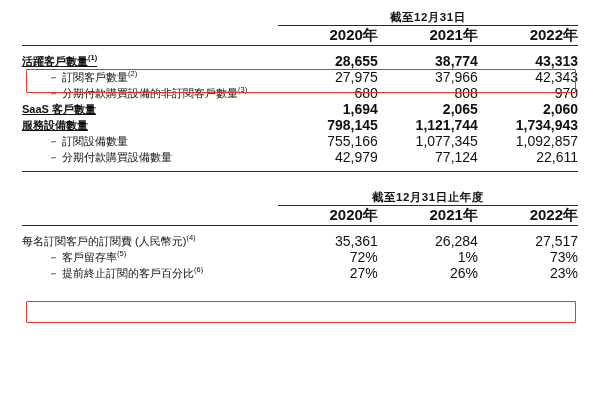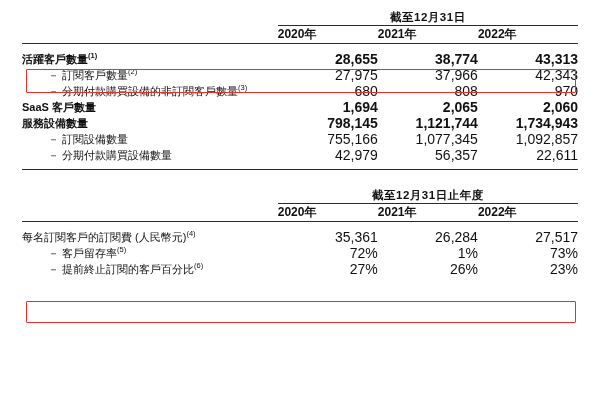--- a/index.html
+++ b/index.html
@@ -38,31 +38,32 @@
     font-weight: bold;
     letter-spacing: .5px;
     padding-bottom: 3px;
   }
   .rule {
     height: 0;
     border-bottom: 1.2px solid #2a2a2a;
   }
   .rule-cell { padding: 0; }
   .yr {
-    font-size: 12px;
+    text-align: right;
+    font-size: 15px;
     font-weight: bold;
     padding: 4px 2px 5px 0;
   }
   .lbl {
     font-size: 11px;
     text-align: left;
     padding: 2.5px 0;
     white-space: nowrap;
   }
-  .lbl.bold { font-weight: bold; }
+  .lbl.bold { font-weight: bold; text-decoration: underline; }
   .lbl.indent { padding-left: 26px; }
   .num {
     text-align: right;
     font-size: 14px;
     padding: 2.5px 2px 2.5px 0;
     font-variant-numeric: tabular-nums;
   }
   .num.bold { font-weight: bold; }
   .sup {
     font-size: 7.5px;
@@ -149,21 +150,21 @@
       </tr>
       <tr>
         <td class="lbl indent"><span>－ 訂閱設備數量</span><span class="sup"></span></td>
         <td class="num">755,166</td>
         <td class="num">1,077,345</td>
         <td class="num">1,092,857</td>
       </tr>
       <tr>
         <td class="lbl indent"><span>－ 分期付款購買設備數量</span><span class="sup"></span></td>
         <td class="num">42,979</td>
-        <td class="num">56,357</td>
+        <td class="num">77,124</td>
         <td class="num">22,611</td>
       </tr>
       <tr>
         <td class="rule-cell" colspan="4">
             <div class="rule" style="margin-top:6px"></div>
           </td>
       </tr>
     </tbody>
   </table>
 

